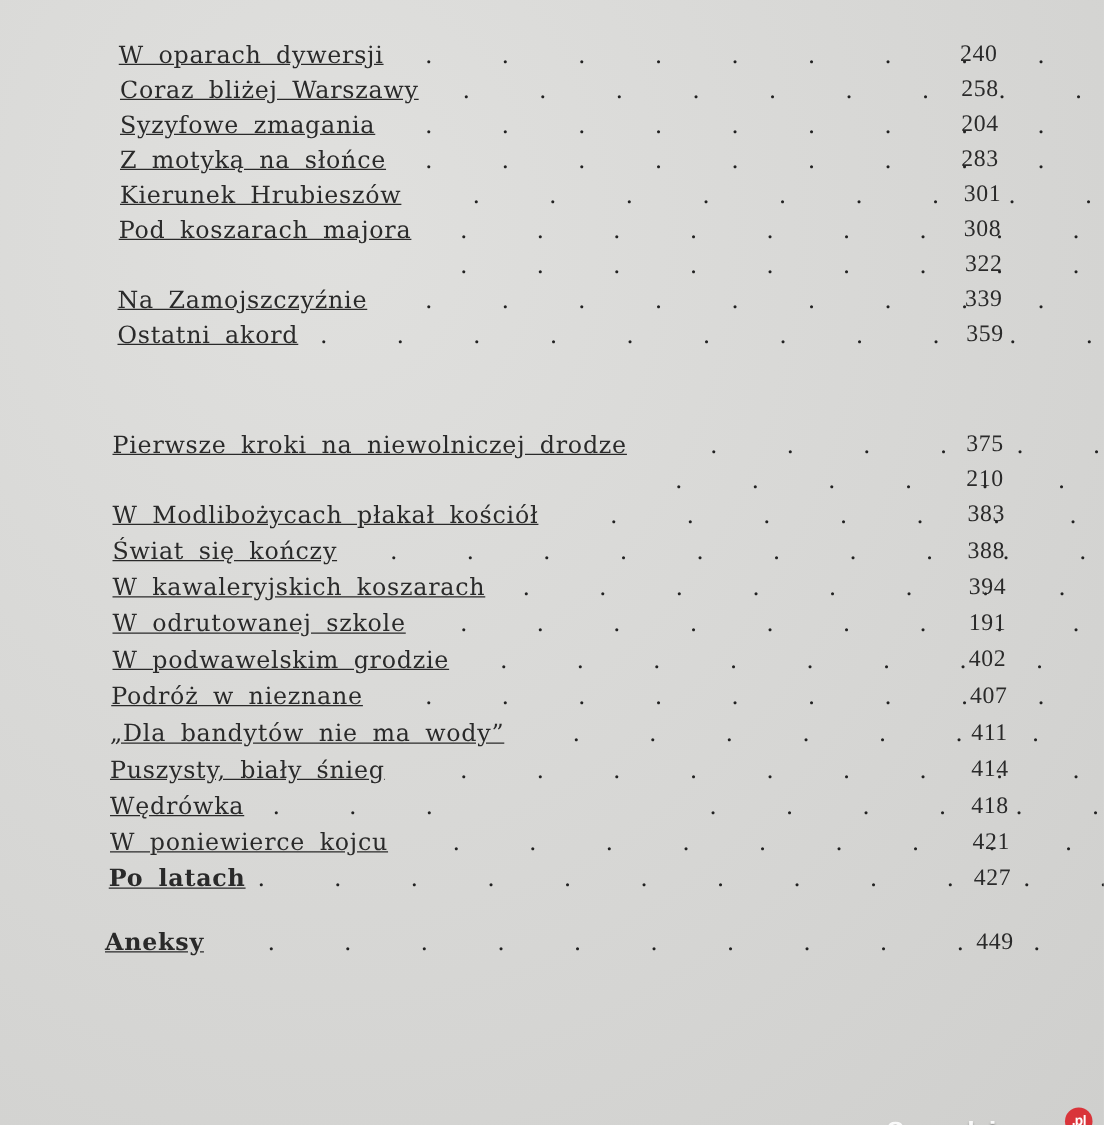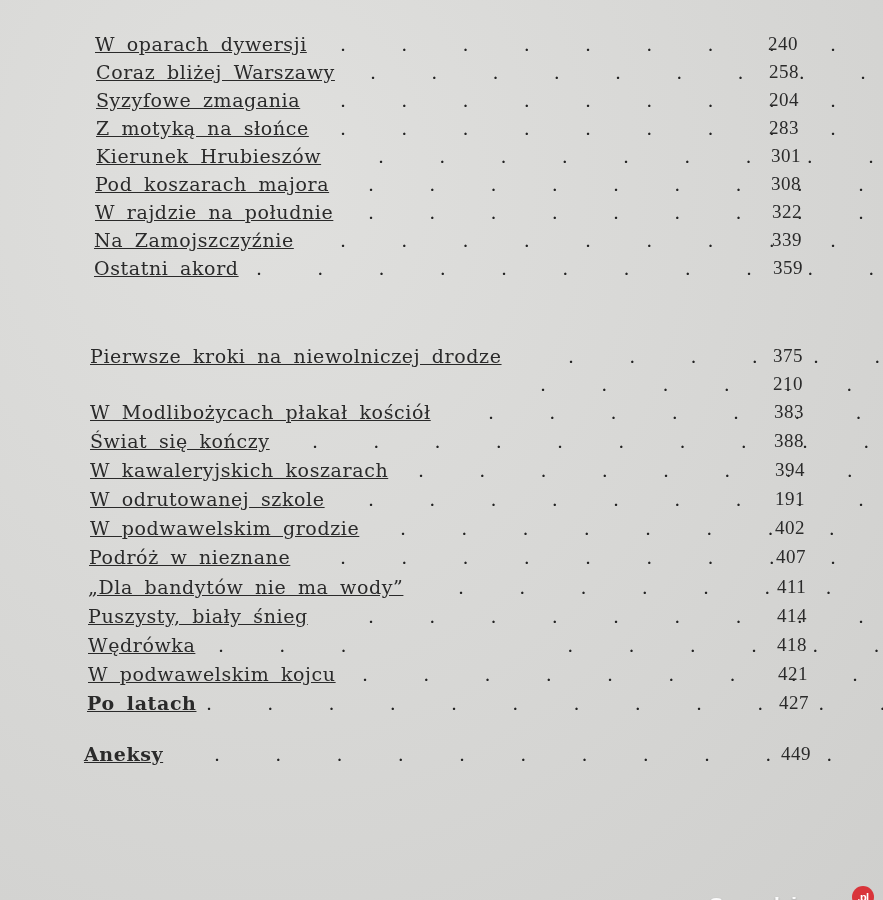--- a/index.html
+++ b/index.html
@@ -86,21 +86,20 @@
     <span class="title" style="left:96px">Kierunek Hrubieszów</span>
     <span class="dots" style="left:378px">.&nbsp;&nbsp;&nbsp;&nbsp;&nbsp;.&nbsp;&nbsp;&nbsp;&nbsp;&nbsp;.&nbsp;&nbsp;&nbsp;&nbsp;&nbsp;.&nbsp;&nbsp;&nbsp;&nbsp;&nbsp;.&nbsp;&nbsp;&nbsp;&nbsp;&nbsp;.&nbsp;&nbsp;&nbsp;&nbsp;&nbsp;.&nbsp;&nbsp;&nbsp;&nbsp;&nbsp;.&nbsp;&nbsp;&nbsp;&nbsp;&nbsp;.&nbsp;&nbsp;&nbsp;&nbsp;&nbsp;.&nbsp;&nbsp;&nbsp;&nbsp;&nbsp;.</span>
     <span class="page-num" style="left:771px">301</span>
   </div>
   <div class="entry" style="top:173px">
     <span class="title" style="left:95px">Pod koszarach majora</span>
     <span class="dots" style="left:368px">.&nbsp;&nbsp;&nbsp;&nbsp;&nbsp;.&nbsp;&nbsp;&nbsp;&nbsp;&nbsp;.&nbsp;&nbsp;&nbsp;&nbsp;&nbsp;.&nbsp;&nbsp;&nbsp;&nbsp;&nbsp;.&nbsp;&nbsp;&nbsp;&nbsp;&nbsp;.&nbsp;&nbsp;&nbsp;&nbsp;&nbsp;.&nbsp;&nbsp;&nbsp;&nbsp;&nbsp;.&nbsp;&nbsp;&nbsp;&nbsp;&nbsp;.&nbsp;&nbsp;&nbsp;&nbsp;&nbsp;.&nbsp;&nbsp;&nbsp;&nbsp;&nbsp;.</span>
     <span class="page-num" style="left:771px">308</span>
   </div>
   <div class="entry" style="top:201px">
-    <span class="title" style="left:95px">W rajdzie na południe</span>
     <span class="dots" style="left:368px">.&nbsp;&nbsp;&nbsp;&nbsp;&nbsp;.&nbsp;&nbsp;&nbsp;&nbsp;&nbsp;.&nbsp;&nbsp;&nbsp;&nbsp;&nbsp;.&nbsp;&nbsp;&nbsp;&nbsp;&nbsp;.&nbsp;&nbsp;&nbsp;&nbsp;&nbsp;.&nbsp;&nbsp;&nbsp;&nbsp;&nbsp;.&nbsp;&nbsp;&nbsp;&nbsp;&nbsp;.&nbsp;&nbsp;&nbsp;&nbsp;&nbsp;.&nbsp;&nbsp;&nbsp;&nbsp;&nbsp;.&nbsp;&nbsp;&nbsp;&nbsp;&nbsp;.</span>
     <span class="page-num" style="left:772px">322</span>
   </div>
   <div class="entry" style="top:229px">
     <span class="title" style="left:94px">Na Zamojszczyźnie</span>
     <span class="dots" style="left:340px">.&nbsp;&nbsp;&nbsp;&nbsp;&nbsp;.&nbsp;&nbsp;&nbsp;&nbsp;&nbsp;.&nbsp;&nbsp;&nbsp;&nbsp;&nbsp;.&nbsp;&nbsp;&nbsp;&nbsp;&nbsp;.&nbsp;&nbsp;&nbsp;&nbsp;&nbsp;.&nbsp;&nbsp;&nbsp;&nbsp;&nbsp;.&nbsp;&nbsp;&nbsp;&nbsp;&nbsp;.&nbsp;&nbsp;&nbsp;&nbsp;&nbsp;.&nbsp;&nbsp;&nbsp;&nbsp;&nbsp;.&nbsp;&nbsp;&nbsp;&nbsp;&nbsp;.&nbsp;&nbsp;&nbsp;&nbsp;&nbsp;.</span>
     <span class="page-num" style="left:772px">339</span>
   </div>
   <div class="entry" style="top:257px">
     <span class="title" style="left:94px">Ostatni akord</span>
@@ -157,21 +156,21 @@
     <span class="title" style="left:88px">Puszysty, biały śnieg</span>
     <span class="dots" style="left:368px">.&nbsp;&nbsp;&nbsp;&nbsp;&nbsp;.&nbsp;&nbsp;&nbsp;&nbsp;&nbsp;.&nbsp;&nbsp;&nbsp;&nbsp;&nbsp;.&nbsp;&nbsp;&nbsp;&nbsp;&nbsp;.&nbsp;&nbsp;&nbsp;&nbsp;&nbsp;.&nbsp;&nbsp;&nbsp;&nbsp;&nbsp;.&nbsp;&nbsp;&nbsp;&nbsp;&nbsp;.&nbsp;&nbsp;&nbsp;&nbsp;&nbsp;.&nbsp;&nbsp;&nbsp;&nbsp;&nbsp;.&nbsp;&nbsp;&nbsp;&nbsp;&nbsp;.</span>
     <span class="page-num" style="left:777px">414</span>
   </div>
   <div class="entry" style="top:634px">
     <span class="title" style="left:88px">Wędrówka</span>
     <span class="dots" style="left:218px">.&nbsp;&nbsp;&nbsp;&nbsp;&nbsp;.&nbsp;&nbsp;&nbsp;&nbsp;&nbsp;.&nbsp;&nbsp;&nbsp;&nbsp;&nbsp;&nbsp;&nbsp;&nbsp;&nbsp;&nbsp;&nbsp;&nbsp;&nbsp;&nbsp;&nbsp;&nbsp;&nbsp;&nbsp;&nbsp;&nbsp;.&nbsp;&nbsp;&nbsp;&nbsp;&nbsp;.&nbsp;&nbsp;&nbsp;&nbsp;&nbsp;.&nbsp;&nbsp;&nbsp;&nbsp;&nbsp;.&nbsp;&nbsp;&nbsp;&nbsp;&nbsp;.&nbsp;&nbsp;&nbsp;&nbsp;&nbsp;.&nbsp;&nbsp;&nbsp;&nbsp;&nbsp;.&nbsp;&nbsp;&nbsp;&nbsp;&nbsp;.&nbsp;&nbsp;&nbsp;&nbsp;&nbsp;.</span>
     <span class="page-num" style="left:777px">418</span>
   </div>
   <div class="entry" style="top:663px">
-    <span class="title" style="left:88px">W podwawelskim kojcu</span>
+    <span class="title" style="left:88px">W poniewierce kojcu</span>
     <span class="dots" style="left:362px">.&nbsp;&nbsp;&nbsp;&nbsp;&nbsp;.&nbsp;&nbsp;&nbsp;&nbsp;&nbsp;.&nbsp;&nbsp;&nbsp;&nbsp;&nbsp;.&nbsp;&nbsp;&nbsp;&nbsp;&nbsp;.&nbsp;&nbsp;&nbsp;&nbsp;&nbsp;.&nbsp;&nbsp;&nbsp;&nbsp;&nbsp;.&nbsp;&nbsp;&nbsp;&nbsp;&nbsp;.&nbsp;&nbsp;&nbsp;&nbsp;&nbsp;.&nbsp;&nbsp;&nbsp;&nbsp;&nbsp;.&nbsp;&nbsp;&nbsp;&nbsp;&nbsp;.</span>
     <span class="page-num" style="left:778px">421</span>
   </div>
 
   <div class="entry" style="top:692px">
     <span class="title bold" style="left:87px">Po latach</span>
     <span class="dots" style="left:206px">.&nbsp;&nbsp;&nbsp;&nbsp;&nbsp;.&nbsp;&nbsp;&nbsp;&nbsp;&nbsp;.&nbsp;&nbsp;&nbsp;&nbsp;&nbsp;.&nbsp;&nbsp;&nbsp;&nbsp;&nbsp;.&nbsp;&nbsp;&nbsp;&nbsp;&nbsp;.&nbsp;&nbsp;&nbsp;&nbsp;&nbsp;.&nbsp;&nbsp;&nbsp;&nbsp;&nbsp;.&nbsp;&nbsp;&nbsp;&nbsp;&nbsp;.&nbsp;&nbsp;&nbsp;&nbsp;&nbsp;.&nbsp;&nbsp;&nbsp;&nbsp;&nbsp;.&nbsp;&nbsp;&nbsp;&nbsp;&nbsp;.&nbsp;&nbsp;&nbsp;&nbsp;&nbsp;.&nbsp;&nbsp;&nbsp;&nbsp;&nbsp;.&nbsp;&nbsp;&nbsp;&nbsp;&nbsp;.&nbsp;&nbsp;&nbsp;&nbsp;&nbsp;.</span>
     <span class="page-num" style="left:779px">427</span>
   </div>
   <div class="entry" style="top:743px">

